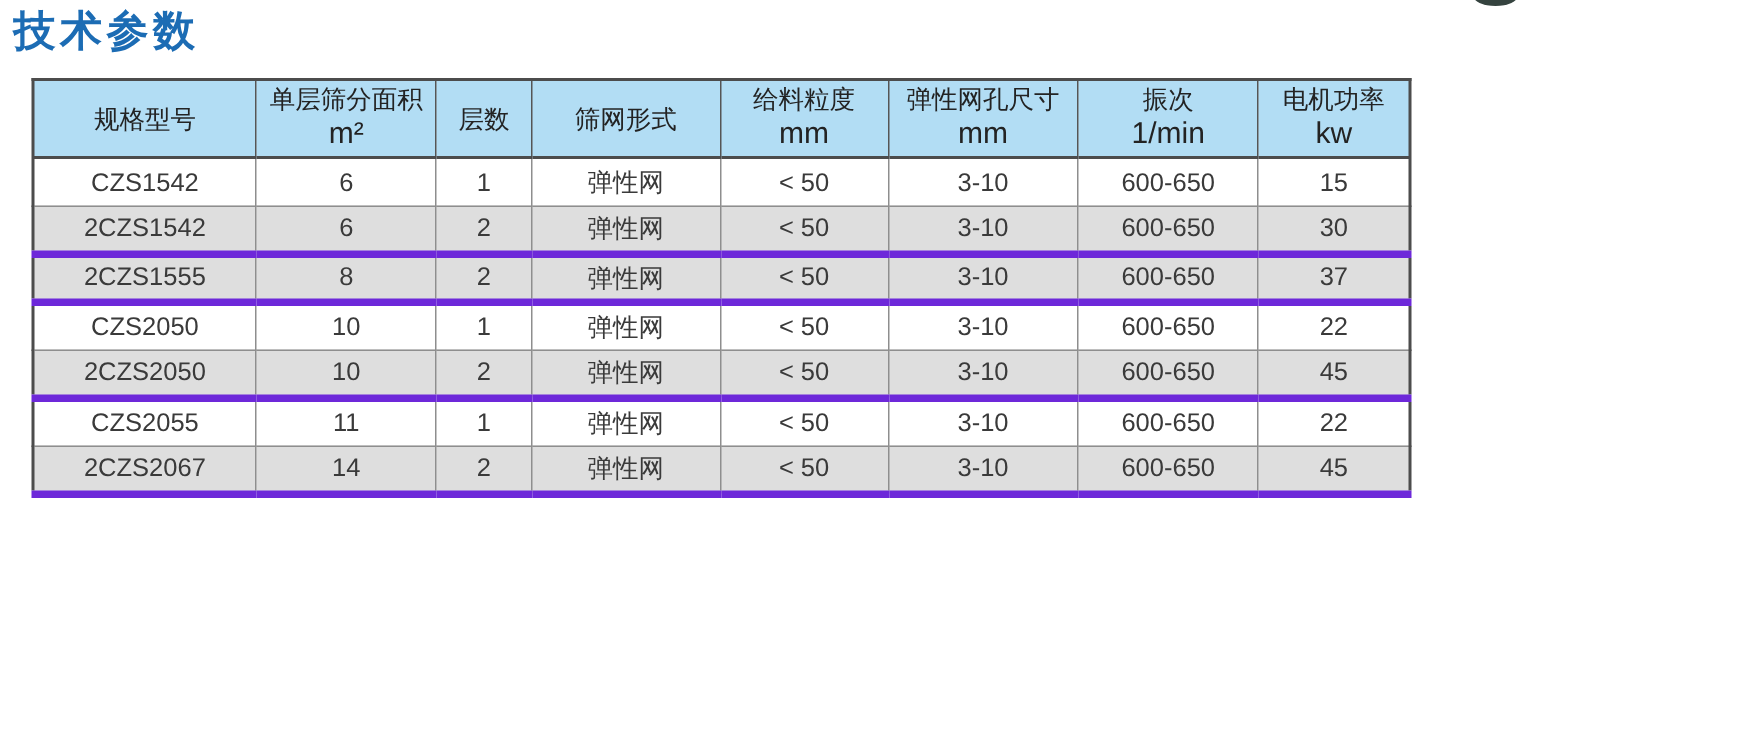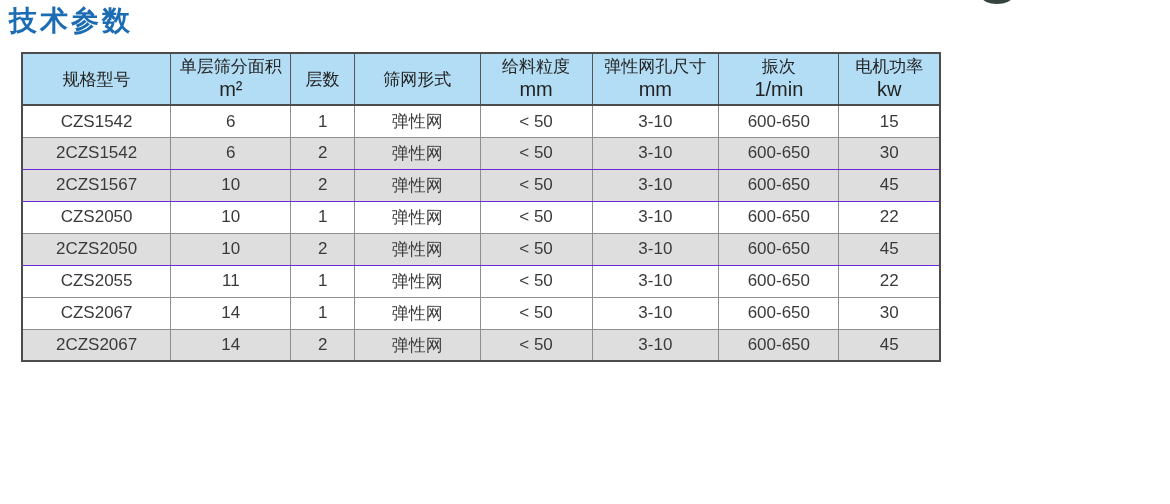--- a/index.html
+++ b/index.html
@@ -54,21 +54,21 @@
     font-size: 17px;
     color: #3a3a3a;
     text-align: center;
     vertical-align: middle;
     background: #ffffff;
     padding: 1px;
   }
   .spec-table tbody tr.alt td {
     background: #dedede;
     border-top: 1px solid #7c7c7c;
-    border-bottom: 1px solid #6d28d9;
+    border-bottom: 5px solid #6d28d9;
   }
 </style>
 </head>
 <body>
 
 <h1 class="page-title">技术参数</h1>
 
 <div class="logo-fragment"></div>
 
 <table class="spec-table">
@@ -133,28 +133,28 @@
         <td>2CZS1542</td>
         <td>6</td>
         <td>2</td>
         <td>弹性网</td>
         <td>&lt; 50</td>
         <td>3-10</td>
         <td>600-650</td>
         <td>30</td>
       </tr>
       <tr class="alt">
-        <td>2CZS1567</td>
-        <td>10</td>
+        <td>2CZS1555</td>
+        <td>8</td>
         <td>2</td>
         <td>弹性网</td>
         <td>&lt; 50</td>
         <td>3-10</td>
         <td>600-650</td>
-        <td>45</td>
+        <td>37</td>
       </tr>
       <tr>
         <td>CZS2050</td>
         <td>10</td>
         <td>1</td>
         <td>弹性网</td>
         <td>&lt; 50</td>
         <td>3-10</td>
         <td>600-650</td>
         <td>22</td>
@@ -172,30 +172,20 @@
       <tr>
         <td>CZS2055</td>
         <td>11</td>
         <td>1</td>
         <td>弹性网</td>
         <td>&lt; 50</td>
         <td>3-10</td>
         <td>600-650</td>
         <td>22</td>
       </tr>
-      <tr>
-        <td>CZS2067</td>
-        <td>14</td>
-        <td>1</td>
-        <td>弹性网</td>
-        <td>&lt; 50</td>
-        <td>3-10</td>
-        <td>600-650</td>
-        <td>30</td>
-      </tr>
       <tr class="alt">
         <td>2CZS2067</td>
         <td>14</td>
         <td>2</td>
         <td>弹性网</td>
         <td>&lt; 50</td>
         <td>3-10</td>
         <td>600-650</td>
         <td>45</td>
       </tr>

